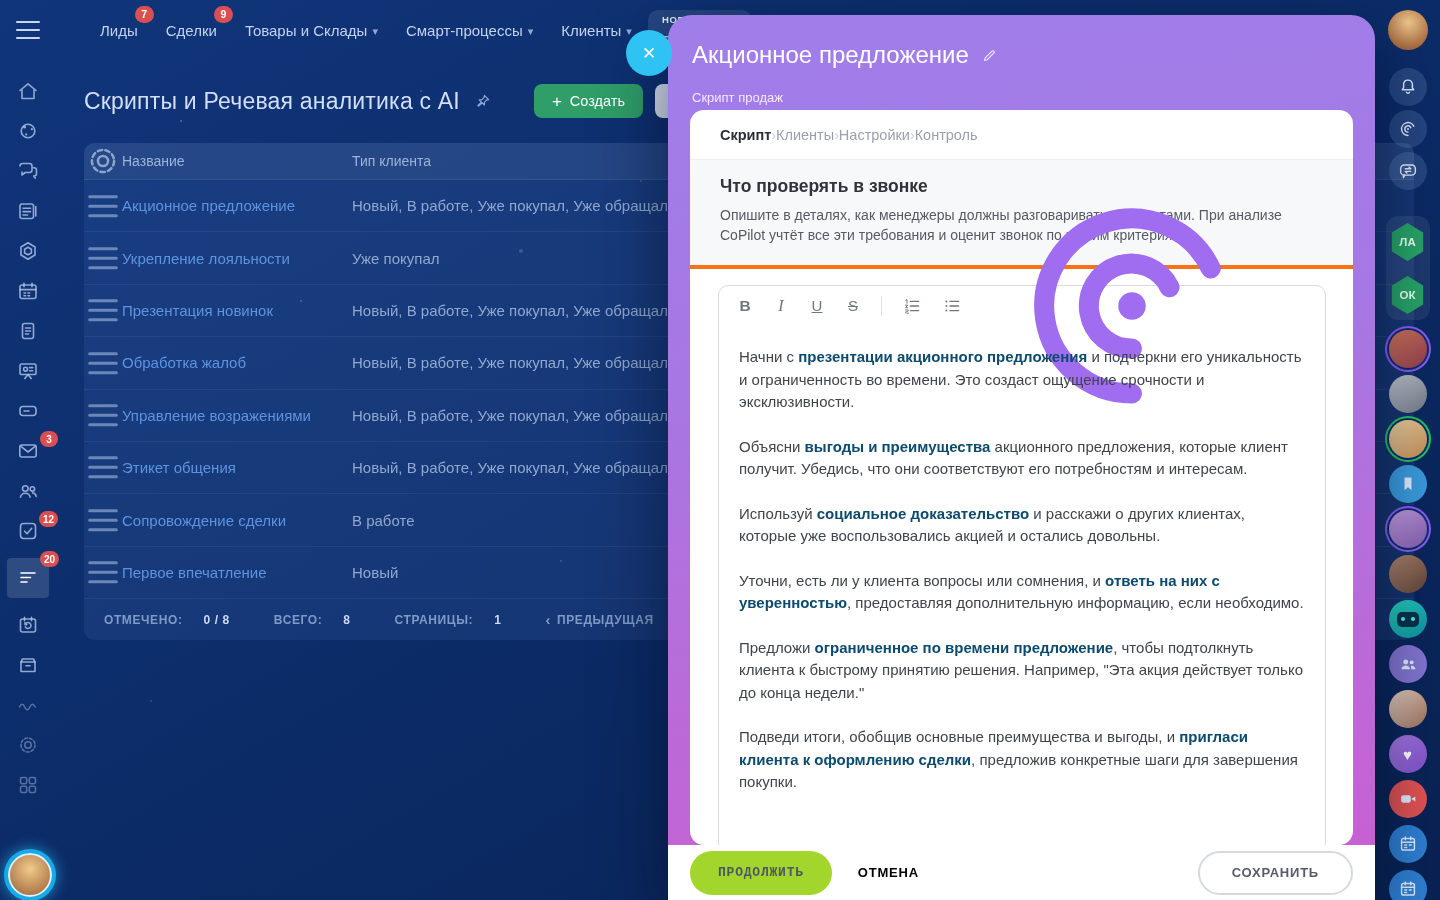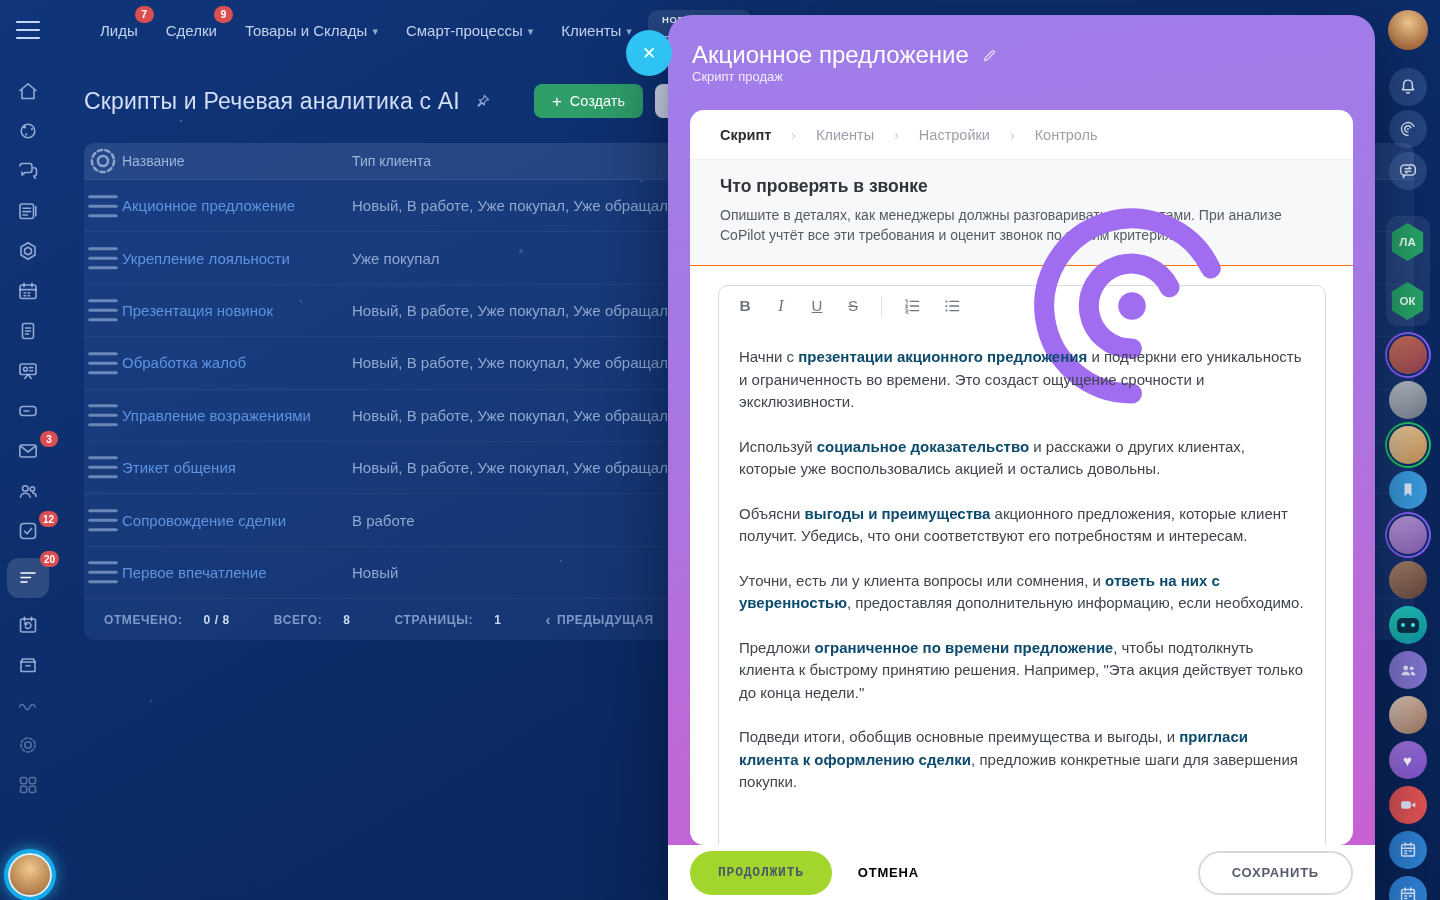--- a/index.html
+++ b/index.html
@@ -34,21 +34,21 @@
   .nav-new{position:absolute;left:14px;top:4px;font-size:9.5px;font-weight:bold;
        letter-spacing:.06em;color:#e7edfa;}
   .nav-hidden-label{position:absolute;left:14px;top:22px;font-size:15px;color:#c2d2ee;}
 
   
   .sidebar{position:absolute;left:0;top:78px;width:56px;display:flex;flex-direction:column;
        align-items:center;gap:14px;}
   .sb-item{position:relative;width:40px;height:26px;display:flex;align-items:center;
        justify-content:center;color:rgba(183,203,238,.78);cursor:pointer;}
   .sb-item .ic{width:24px;height:24px;}
-  .sb-item.active{background:rgba(255,255,255,.14);border-radius:12px;width:42px;height:40px;color:#fff;}
+  .sb-item.active{background:rgba(255,255,255,.14);border-radius:4px;width:42px;height:40px;color:#fff;}
   .sb-item.dim{opacity:.55;}
   .sb-badge{position:absolute;top:-7px;right:-10px;min-width:18px;height:16px;border-radius:8px;
        background:#d94f52;color:#fff;font-size:10px;font-weight:bold;display:flex;
        align-items:center;justify-content:center;padding:0 4px;}
   .user-bottom{position:absolute;left:8px;top:853px;width:44px;height:44px;border-radius:50%;
        border:2px solid #d8f3ff;background:radial-gradient(circle at 50% 35%,#f0c98d,#b07a48 75%);
        box-shadow:0 0 0 4px #15aaea,0 0 14px 5px rgba(47,199,246,.55);cursor:pointer;}
 
   
   .main{position:absolute;left:56px;top:60px;right:0;bottom:0;}
@@ -83,29 +83,29 @@
        border-radius:24px 24px 0 0;z-index:5;
        background:linear-gradient(172deg,#a07eea 0%,#a678e3 38%,#b86cd9 68%,#cb5ed1 100%);
        box-shadow:0 22px 70px rgba(3,13,40,.6);}
   .modal-close{position:absolute;left:-42px;top:15px;width:46px;height:46px;border-radius:50%;
        background:#2fc3f4;color:#fff;display:flex;align-items:center;justify-content:center;
        font-size:17px;z-index:-1;cursor:pointer;}
   .modal-head{padding:26px 26px 0 24px;color:#fff;}
   .modal-title-row{display:flex;align-items:center;gap:12px;}
   .modal-title{font-size:24px;font-weight:500;}
   .edit-pencil{width:17px;height:17px;color:rgba(255,255,255,.85);cursor:pointer;}
-  .modal-subtitle{margin-top:0;font-size:13px;color:rgba(255,255,255,.85);}
+  .modal-subtitle{margin-top:21px;font-size:13px;color:rgba(255,255,255,.85);}
   .modal-card{position:absolute;left:22px;right:22px;top:95px;bottom:55px;background:#fff;
        border-radius:14px;overflow:hidden;}
-  .steps{display:flex;align-items:center;gap:20px;height:50px;padding:0 30px;
+  .steps{display:flex;align-items:center;gap:0;height:50px;padding:0 30px;
        border-bottom:1px solid #edeff2;font-size:14.5px;}
   .step{color:#9aa1ab;cursor:pointer;}
   .step.active{color:#2b2e33;font-weight:bold;}
   .step-chev{color:#c6ccd3;font-size:14px;}
-  .section{background:#f7f8fa;border-bottom:1px solid #f97316;padding:16px 30px 19px;}
+  .section{background:#f7f8fa;border-bottom:4px solid #f97316;padding:16px 30px 19px;}
   .section-title{font-size:17.5px;font-weight:bold;color:#30343a;}
   .section-desc{margin-top:8px;font-size:14px;line-height:1.45;color:#555b63;max-width:610px;}
   .editor{position:absolute;left:28px;right:27px;top:175px;bottom:-8px;
        border:1px solid #d7dbe0;border-radius:10px;background:#fff;}
   .toolbar{display:flex;align-items:center;gap:20px;height:39px;padding:0 18px;color:#6e767f;}
   .tb-btn{cursor:pointer;display:flex;align-items:center;justify-content:center;min-width:16px;}
   .tb-b{font-weight:bold;font-size:15.5px;}
   .tb-i{font-style:italic;font-family:"Liberation Serif",serif;font-size:16px;}
   .tb-u{text-decoration:underline;font-size:15px;}
   .tb-s{text-decoration:line-through;font-size:15px;}
@@ -131,21 +131,21 @@
   .rail .gap-lg{margin-bottom:18px;}
   .r-avatar{width:40px;height:40px;border-radius:50%;flex:none;cursor:pointer;position:relative;}
   .r-avatar.sm{width:38px;height:38px;margin-bottom:7px;}
   .ring{box-shadow:0 0 0 2px #0c2d6a,0 0 0 4px var(--ring);}
   .r-circle{width:38px;height:38px;border-radius:50%;flex:none;margin-bottom:7px;display:flex;
        align-items:center;justify-content:center;color:#dfe9fb;cursor:pointer;}
   .r-circle.ghost{background:rgba(134,168,224,.22);margin-bottom:4px;}
   .r-circle .ic{width:22px;height:22px;}
   .rail-divider{width:30px;height:1px;background:rgba(255,255,255,.18);margin:10px 0 12px;}
   .hex-group{width:44px;border-radius:12px;background:rgba(255,255,255,.08);padding:7px 0 6px;
-       display:flex;flex-direction:column;align-items:center;gap:21px;margin-bottom:10px;}
+       display:flex;flex-direction:column;align-items:center;gap:15px;margin-bottom:10px;}
   .hex{width:34px;height:38px;background:#27a466;display:flex;align-items:center;justify-content:center;
        color:#eafff2;font-size:11.5px;font-weight:bold;cursor:pointer;
        clip-path:polygon(50% 0,96% 25%,96% 75%,50% 100%,4% 75%,4% 25%);}
   .p1{background:radial-gradient(circle at 50% 32%,#f0c98d,#a8693c 78%);}
   .p2{background:linear-gradient(135deg,#d87a5a,#8e3b4e);}
   .p3{background:linear-gradient(135deg,#c9cdd4,#6d7683);}
   .p4{background:linear-gradient(135deg,#f3d9a4,#c08a52);}
   .p5{background:linear-gradient(135deg,#caa2e8,#7e5aa8);}
   .p6{background:linear-gradient(135deg,#b48a6e,#5d3f35);}
   .p7{background:linear-gradient(135deg,#e8d3c2,#9a6f58);}
@@ -517,22 +517,22 @@
           <span class="tb-btn tb-copilot ic">
               <svg viewBox="0 0 24 24" stroke-width="1.8">
                 <path d="M12 19a7 7 0 1 1 6.3-10"></path>
                 <path d="M12 15.4a3.4 3.4 0 1 1 3-4.9"></path>
                 <circle class="f" cx="12" cy="12" r="1.1"></circle>
               </svg>
             </span>
         </div>
         <div class="editor-body" id="editor-body">
             <div class="p"><span>Начни с </span><strong>презентации акционного предложения</strong><span> и подчеркни его уникальность и ограниченность во времени. Это создаст ощущение срочности и эксклюзивности.</span></div>
+            <div class="p"><span>Объясни </span><strong>выгоды и преимущества</strong><span> акционного предложения, которые клиент получит. Убедись, что они соответствуют его потребностям и интересам.</span></div>
             <div class="p"><span>Используй </span><strong>социальное доказательство</strong><span> и расскажи о других клиентах, которые уже воспользовались акцией и остались довольны.</span></div>
-            <div class="p"><span>Объясни </span><strong>выгоды и преимущества</strong><span> акционного предложения, которые клиент получит. Убедись, что они соответствуют его потребностям и интересам.</span></div>
             <div class="p"><span>Уточни, есть ли у клиента вопросы или сомнения, и </span><strong>ответь на них с уверенностью</strong><span>, предоставляя дополнительную информацию, если необходимо.</span></div>
             <div class="p"><span>Предложи </span><strong>ограниченное по времени предложение</strong><span>, чтобы подтолкнуть клиента к быстрому принятию решения. Например, "Эта акция действует только до конца недели."</span></div>
             <div class="p"><span>Подведи итоги, обобщив основные преимущества и выгоды, и </span><strong>пригласи клиента к оформлению сделки</strong><span>, предложив конкретные шаги для завершения покупки.</span></div>
           </div>
       </div>
     </div>
     <div class="modal-footer">
       <div class="btn-continue">ПРОДОЛЖИТЬ</div>
       <div class="btn-cancel">ОТМЕНА</div>
       <div class="btn-save">СОХРАНИТЬ</div>

